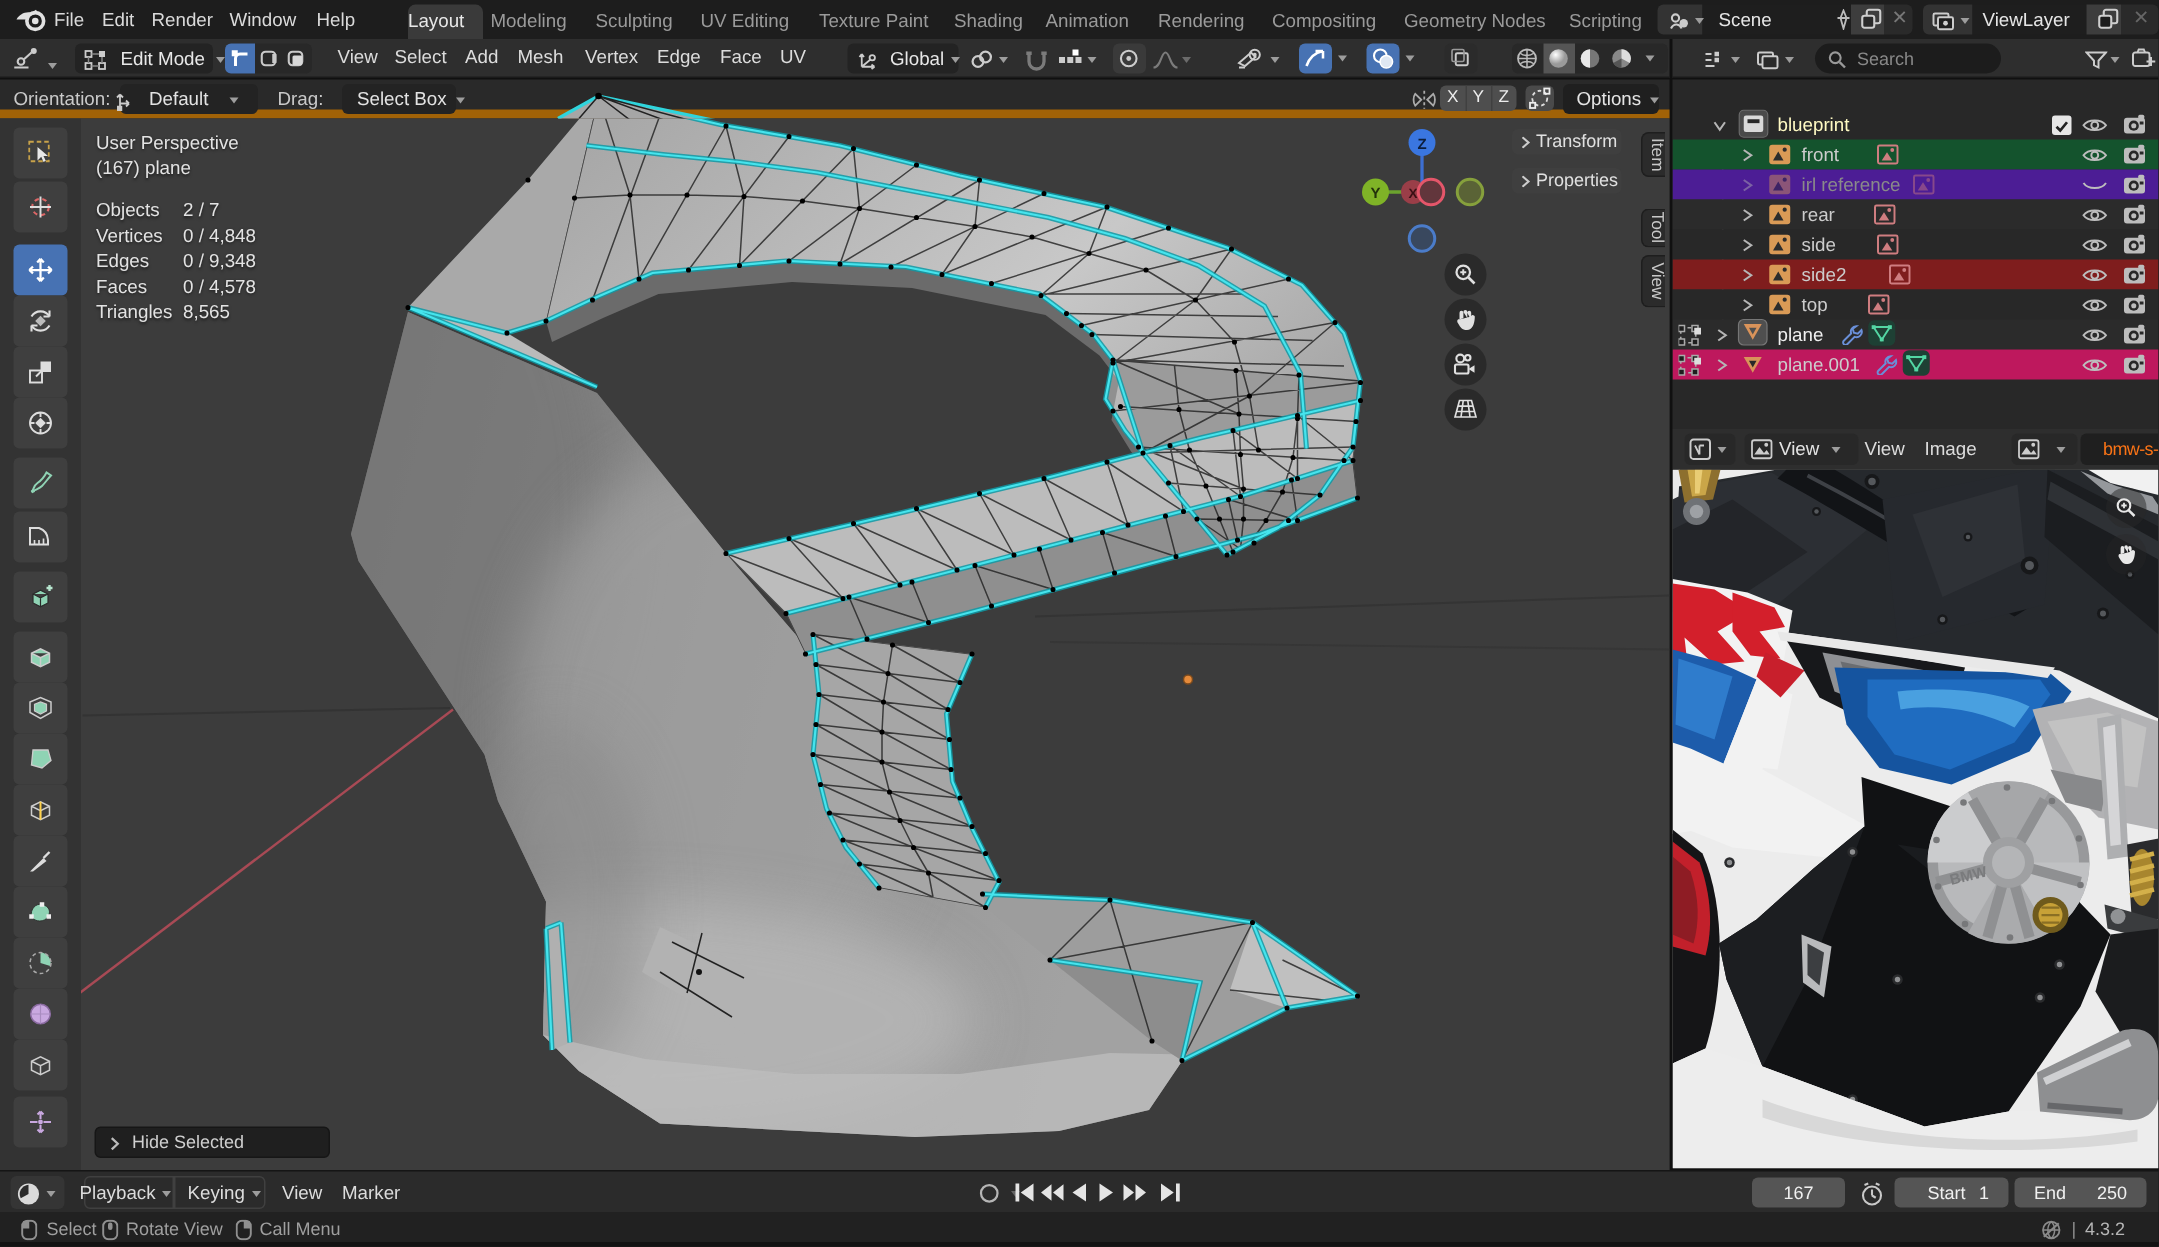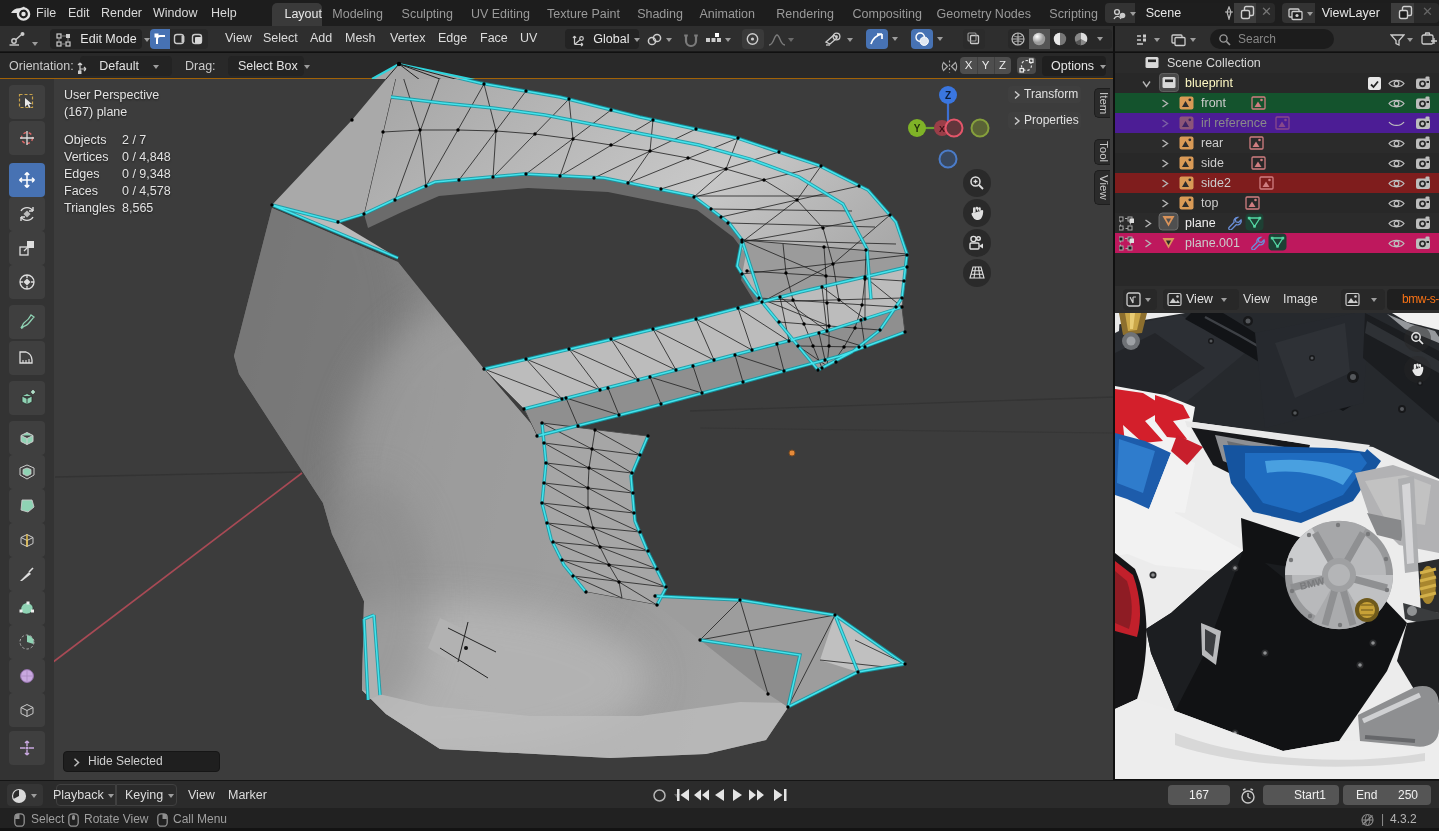--- a/index.html
+++ b/index.html
@@ -4,32 +4,32 @@
 <style>
 * { margin:0; padding:0; box-sizing:border-box; }
 html,body { width:1439px; height:831px; overflow:hidden; background:#101010; }
 body { -webkit-font-smoothing:antialiased; font-family:"Liberation Sans", sans-serif; font-size:12px; color:#d5d5d5; }
 #app { position:absolute; left:0; top:0; width:1439px; height:831px; }
 .abs { position:absolute; }
 
 
 #topbar { position:absolute; left:0; top:0; width:1439px; height:26px; background:#1d1d1d; }
 #topbar .menu { position:absolute; top:0; height:26px; line-height:26px; color:#dadada; font-size:12.5px; }
-.tab { position:absolute; top:3px; height:23px; line-height:23px; color:#9a9a9a; font-size:12.5px; text-align:right; border-radius:5px 5px 0 0; }
+.tab { position:absolute; top:3px; height:23px; line-height:23px; color:#9a9a9a; font-size:12.5px; text-align:left; border-radius:5px 5px 0 0; }
 .tab.active { background:#3a3a3a; color:#e8e8e8; }
 
 
 .wbtn { position:absolute; background:#232323; border-radius:4px; }
 .caret { display:inline-block; width:0; height:0; border-left:3.5px solid transparent; border-right:3.5px solid transparent; border-top:4px solid #9d9d9d; vertical-align:middle; }
 
 
 #header { position:absolute; left:0; top:26px; width:1113px; height:26px; background:#2e2e2e; border-bottom:1px solid #1a1a1a; }
 #header .menu { position:absolute; top:0; height:26px; line-height:25px; color:#dcdcdc; font-size:12.5px; }
 #outliner-header { position:absolute; left:1115px; top:26px; width:324px; height:26px; background:#2e2e2e; border-bottom:1px solid #1a1a1a; }
-#toolsettings { position:absolute; left:0; top:53px; width:1113px; height:26px; background:#292929; border-bottom:1px solid #a16207; }
+#toolsettings { position:absolute; left:0; top:53px; width:1113px; height:26px; background:#292929; border-bottom:6px solid #a16207; }
 
 
 #viewport { position:absolute; left:0; top:79px; width:1113px; height:701px; background:#3c3c3c; overflow:hidden; }
 #vpsvg { position:absolute; left:0; top:-79px; }
 
 
 #toolbar { position:absolute; left:0; top:0; width:54px; height:701px; background:#333333; }
 .tool { position:absolute; left:9px; width:36px; height:34px; background:#3f3f3f; border-radius:4px; }
 .tool.active { background:#4772b3; }
 
@@ -585,27 +585,20 @@
   <div class="abs" style="left:63px;top:672px;width:157px;height:21px;background:#1f1f1f;border:1px solid #161616;border-radius:4px;line-height:19px;color:#cfcfcf;font-size:12px">
     <svg style="position:absolute;left:9px;top:6px" width="7" height="9" viewBox="0 0 7 9">
           <path d="M1.5,0.8 L5.5,4.5 L1.5,8.2" fill="none" stroke="#bbb" stroke-width="1.5"></path>
         </svg>
     <span style="margin-left:24px">Hide Selected</span>
   </div>
 </div>
 
 <div id="outliner">
 <div class="abs" style="left:33px;top:44px;width:1px;height:116px;background:#4a4a4a"></div>
-<div class="orow" style="top:0px;background:#2b2b2b">
-        <svg style="position:absolute;left:30px;top:3px;overflow:visible" width="14" height="13" viewBox="0 0 14 13">
-          <rect x="0.5" y="1" width="13" height="11" rx="1.5" fill="#d9d9d9"></rect>
-          <rect x="3" y="3.5" width="8" height="2.6" fill="#282828"></rect>
-        </svg>
-        <span class="nm" style="left:52px;color:#d8d8d8">Scene Collection</span>
-      </div>
 <div class="orow" style="top:20px;background:#282828">
         <svg style="position:absolute;left:27px;top:7px" width="9" height="8" viewBox="0 0 9 8">
           <path d="M1,1.5 L4.5,6.5 L8,1.5" fill="none" stroke="#b5b5b5" stroke-width="1.4"></path>
         </svg>
         <svg style="position:absolute;left:47px;top:3px;overflow:visible" width="14" height="13" viewBox="0 0 14 13">
           <rect x="-2.5" y="-2.5" width="19" height="18" rx="3" fill="#4a4a4a" stroke="#6a6a6a" stroke-width="0.8"></rect>
           <rect x="0.5" y="1" width="13" height="11" rx="1.5" fill="#d9d9d9"></rect>
           <rect x="3" y="3.5" width="8" height="2.6" fill="#282828"></rect>
         </svg>
         <span class="nm" style="left:70px;color:#fef9c3">blueprint</span>
@@ -1045,21 +1038,21 @@
       <path d="M57,1 L66,7 L57,13 Z"></path>
       <path d="M71,1.5 L78,7 L71,12.5 Z M79,1.5 L86,7 L79,12.5 Z" transform="translate(2,0)"></path>
       <path d="M108,1 L110.5,1 L110.5,13 L108,13 Z M98,1 L106.5,7 L98,13 Z"></path>
     </g>
   </svg>
   <div class="tfield" style="left:1168px;width:62px">167</div>
   <svg class="abs" style="left:1240px;top:7px" width="16" height="16" viewBox="0 0 16 16">
         <circle cx="8" cy="9" r="6" fill="none" stroke="#c9c9c9" stroke-width="1.4"></circle>
         <path d="M8,9 L8,5 M8,9 L10.5,10.5 M3,2 L5.5,1 M13,2 L10.5,1" stroke="#c9c9c9" stroke-width="1.4" fill="none"></path>
       </svg>
-  <div class="tfield" style="left:1263px;width:76px;text-align:right;padding-left:13px">Start<span style="float:right;margin-right:13px">1</span></div>
+  <div class="tfield" style="left:1263px;width:76px;text-align:center;padding-left:13px">Start<span style="float:right;margin-right:13px">1</span></div>
   <div class="tfield" style="left:1343px;width:88px;text-align:left;padding-left:13px">End<span style="float:right;margin-right:13px">250</span></div>
 </div>
 
 <div id="status">
   <svg class="abs" style="left:14px;top:5px" width="11" height="14" viewBox="0 0 11 14">
         <rect x="0.8" y="0.8" width="9.4" height="12.4" rx="3.5" fill="none" stroke="#909090" stroke-width="1.3"></rect>
         <path d="M1,6 L5.5,6 L5.5,1 L1.5,1 Z" fill="#909090"></path>
       </svg>
   <span class="abs" style="left:31px">Select</span>
   <svg class="abs" style="left:68px;top:5px" width="11" height="14" viewBox="0 0 11 14">

